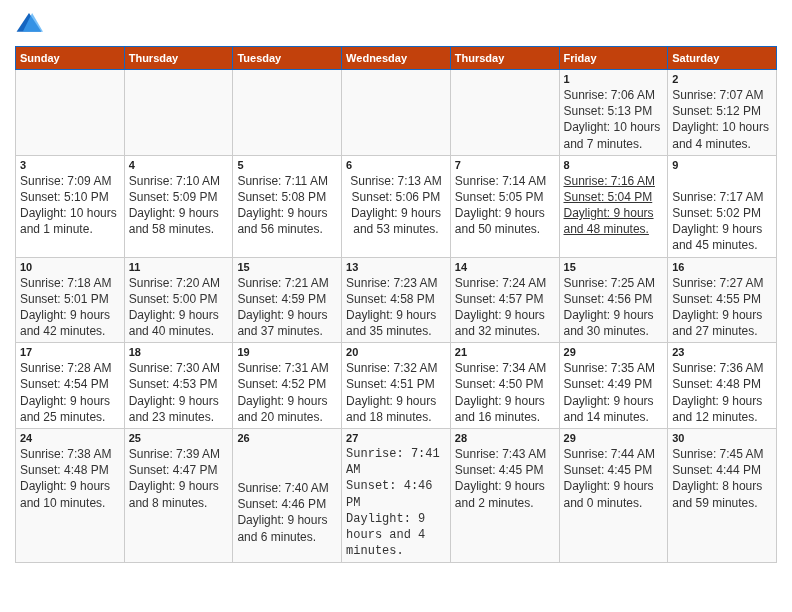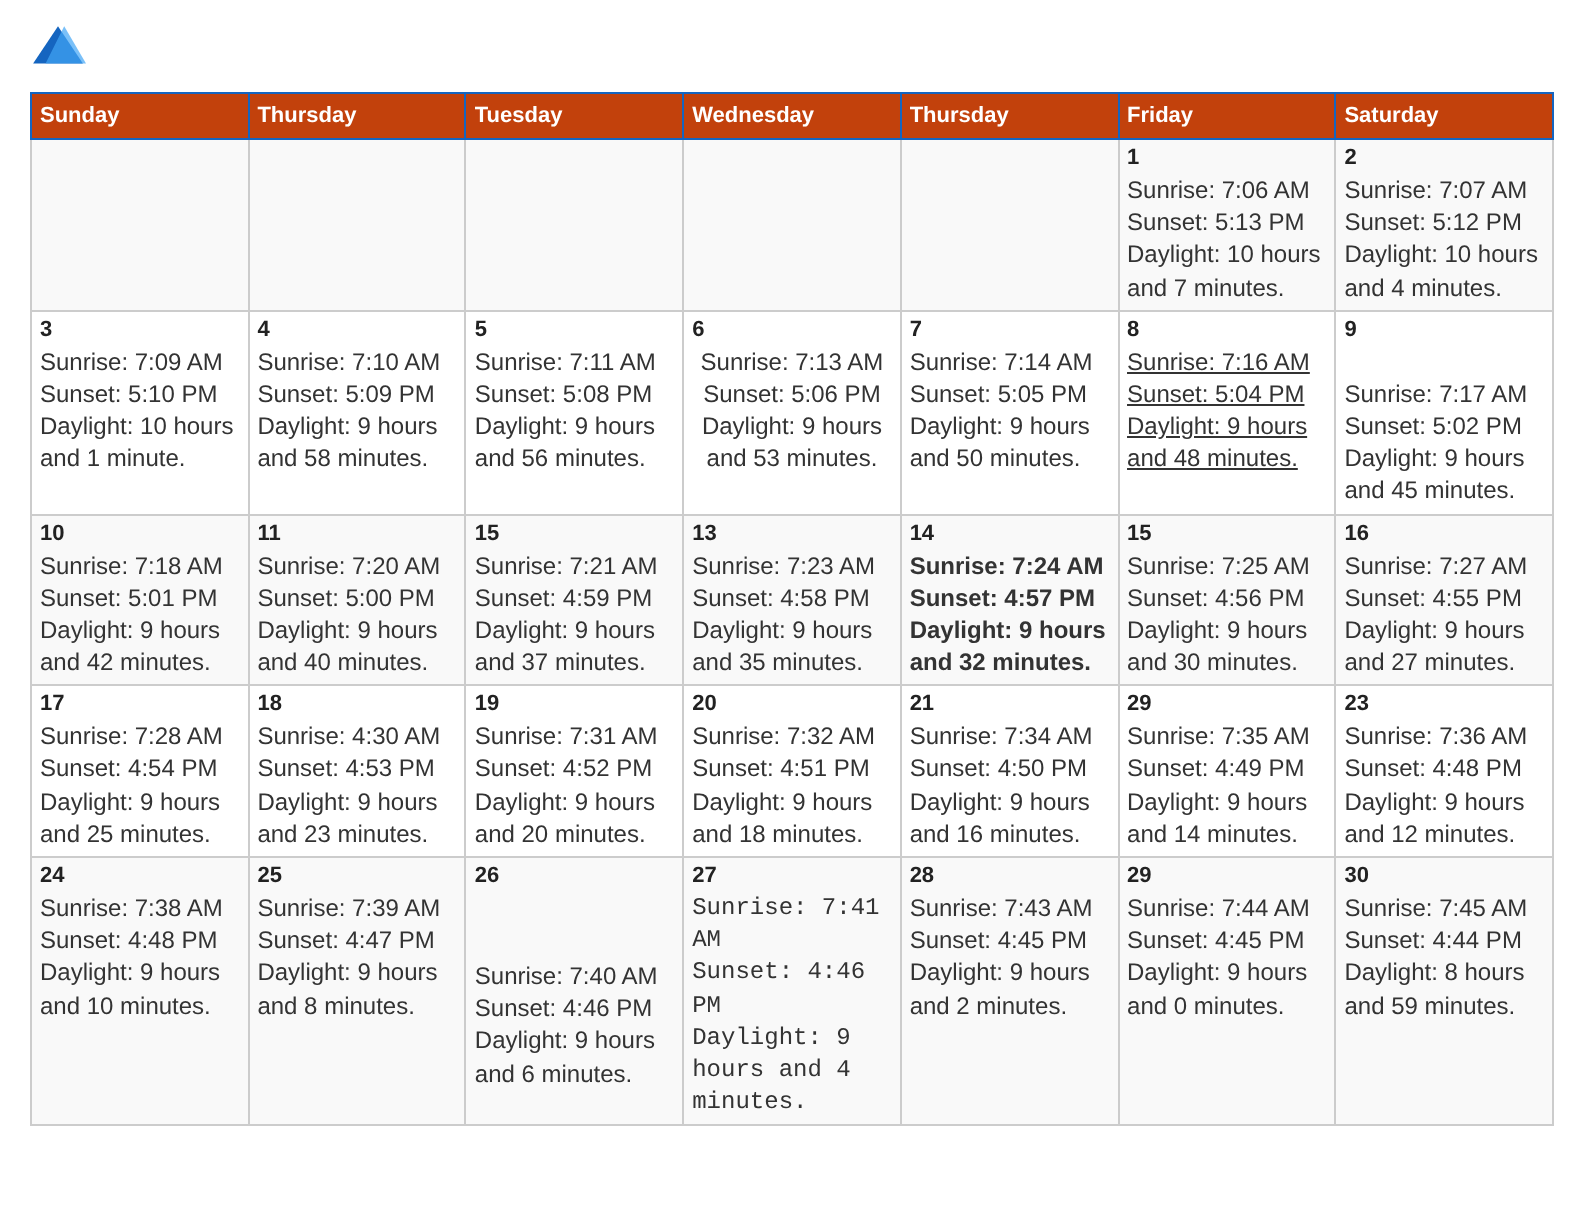--- a/index.html
+++ b/index.html
@@ -211,21 +211,21 @@
 Daylight: 9 hours and 37 minutes.</div>
           </td>
           <td>
             <div class="cell-day">13</div>
             <div class="cell-info" style="white-space: pre-line;">Sunrise: 7:23 AM
 Sunset: 4:58 PM
 Daylight: 9 hours and 35 minutes.</div>
           </td>
           <td>
             <div class="cell-day">14</div>
-            <div class="cell-info" style="white-space: pre-line; font-weight: bold;">Sunrise: 7:24 AM
+            <div class="cell-info" style="white-space: pre-line;">Sunrise: 7:24 AM
 Sunset: 4:57 PM
 Daylight: 9 hours and 32 minutes.</div>
           </td>
           <td>
             <div class="cell-day">15</div>
             <div class="cell-info" style="white-space: pre-line;">Sunrise: 7:25 AM
 Sunset: 4:56 PM
 Daylight: 9 hours and 30 minutes.</div>
           </td>
           <td>
@@ -237,21 +237,21 @@
         </tr>
         <tr>
           <td>
             <div class="cell-day">17</div>
             <div class="cell-info" style="white-space: pre-line;">Sunrise: 7:28 AM
 Sunset: 4:54 PM
 Daylight: 9 hours and 25 minutes.</div>
           </td>
           <td>
             <div class="cell-day">18</div>
-            <div class="cell-info" style="white-space: pre-line;">Sunrise: 4:30 AM
+            <div class="cell-info" style="white-space: pre-line;">Sunrise: 7:30 AM
 Sunset: 4:53 PM
 Daylight: 9 hours and 23 minutes.</div>
           </td>
           <td>
             <div class="cell-day">19</div>
             <div class="cell-info" style="white-space: pre-line;">Sunrise: 7:31 AM
 Sunset: 4:52 PM
 Daylight: 9 hours and 20 minutes.</div>
           </td>
           <td>

